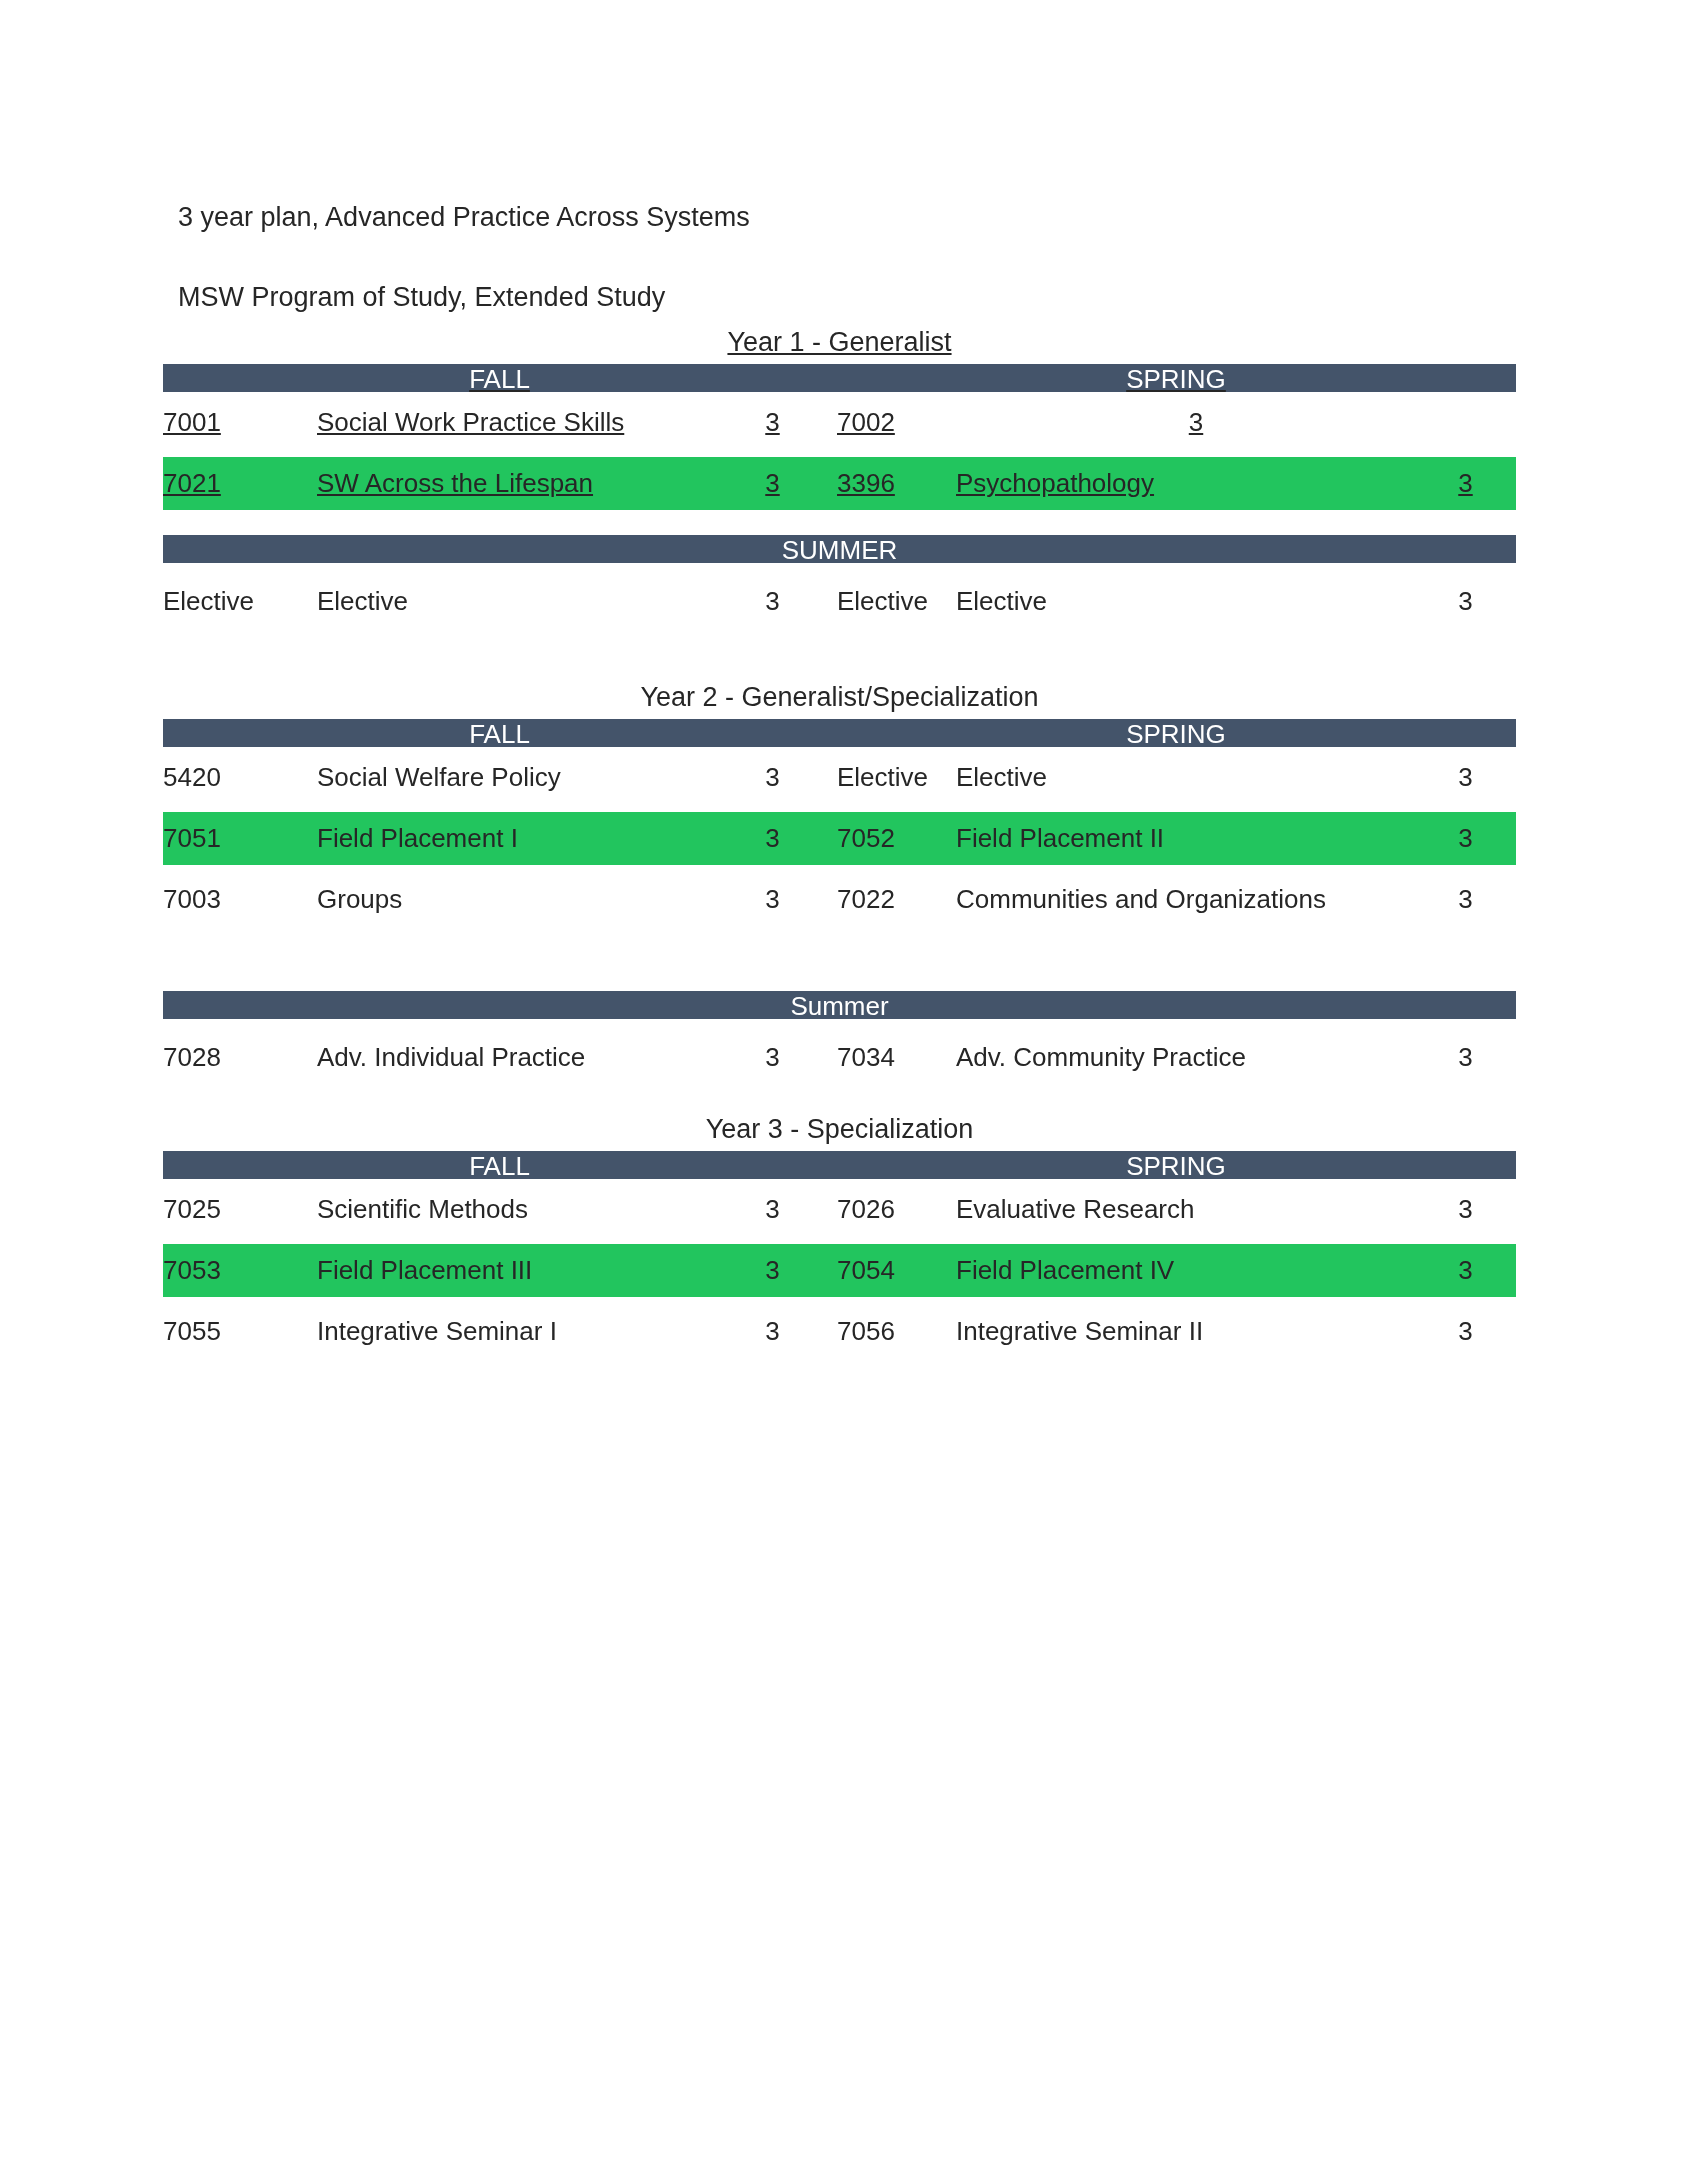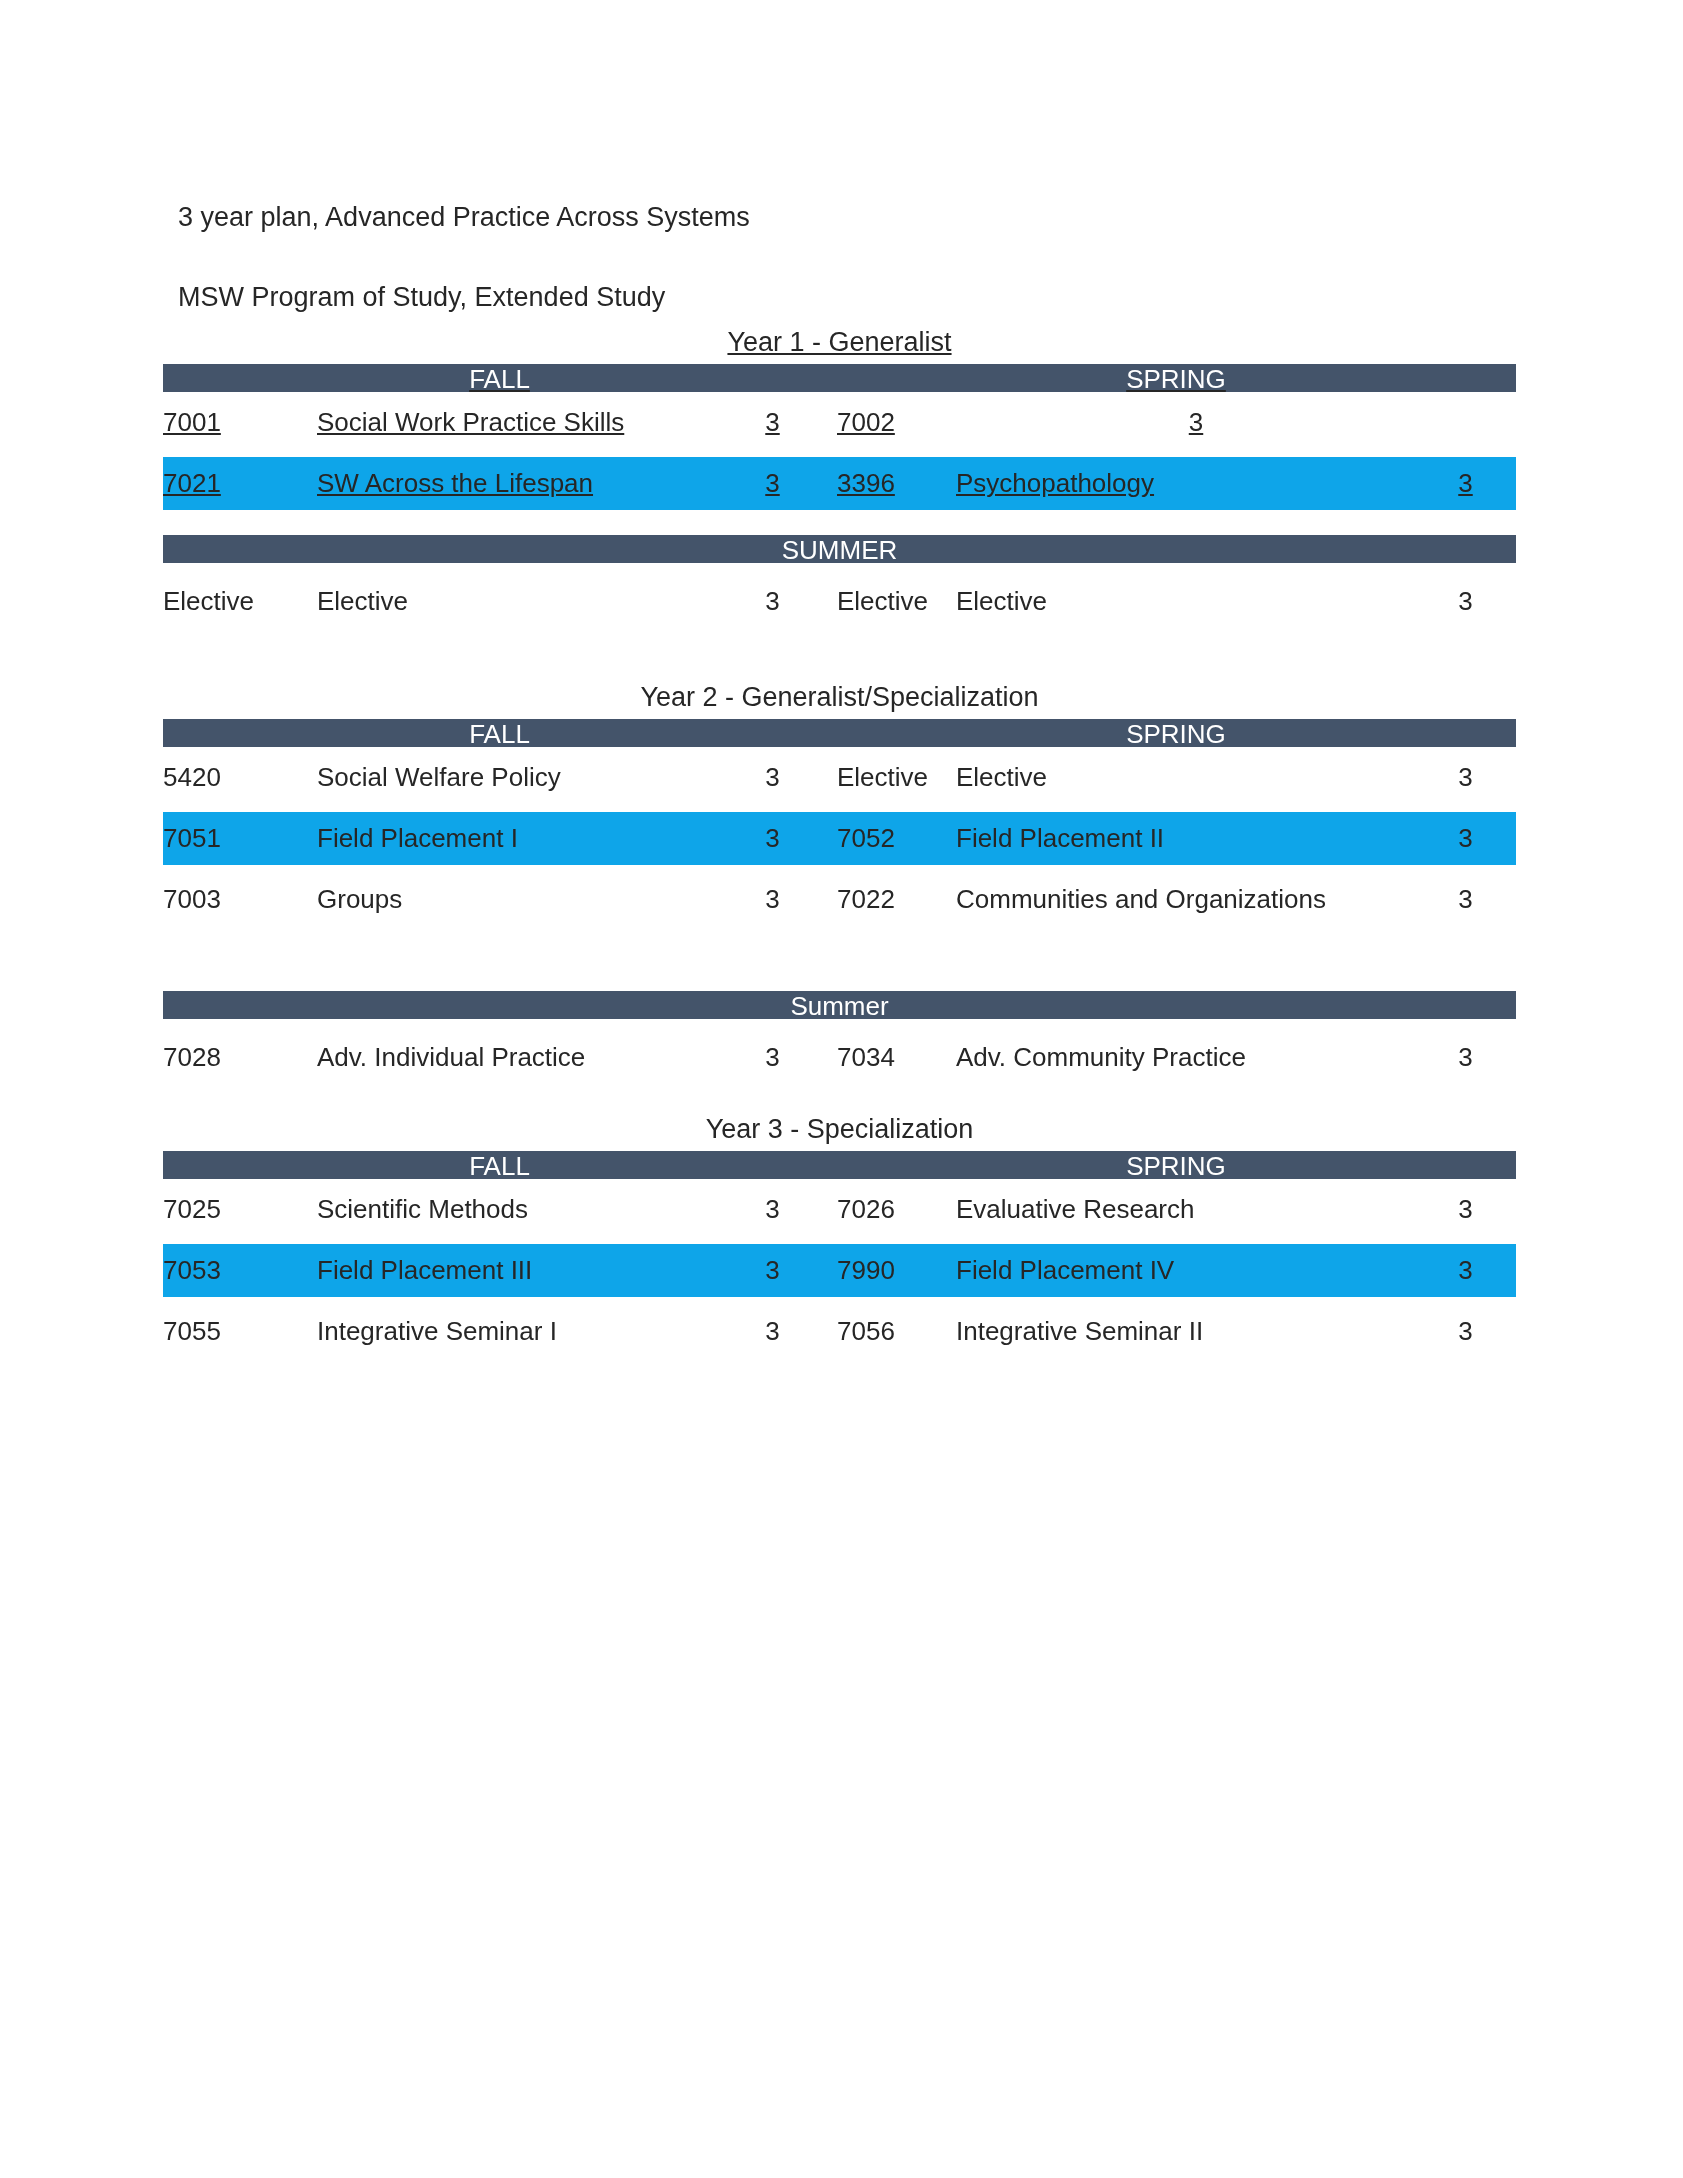--- a/index.html
+++ b/index.html
@@ -50,21 +50,21 @@
 
   .rows { width: 1353px; }
   .row {
     display: grid;
     grid-template-columns: 139px 441px 59px 35px 119px 480px 59px 1fr;
     align-items: center;
     height: 61px;
     font-size: 26px;
   }
   .row.shaded {
-    background: #0ea5e9;
+    background: #22c55e;
     background-clip: content-box;
     padding: 4px 0;
     box-sizing: border-box;
   }
   .summer-row-gap { margin-top: 8px; }
   .cell-num  { text-align: left; white-space: nowrap; }
   .cell-name { white-space: nowrap; }
   .cell-name.left-name { padding-left: 15px; }
   .cell-cred { text-align: center; }
 </style>
@@ -193,21 +193,21 @@
     <span class="cell-num">7026</span>
     <span class="cell-name">Evaluative Research</span>
     <span class="cell-cred">3</span>
     <span></span>
   </div>
         <div class="row shaded">
     <span class="cell-num">7053</span>
     <span class="cell-name left-name">Field Placement III</span>
     <span class="cell-cred">3</span>
     <span></span>
-    <span class="cell-num">7990</span>
+    <span class="cell-num">7054</span>
     <span class="cell-name">Field Placement IV</span>
     <span class="cell-cred">3</span>
     <span></span>
   </div>
         <div class="row">
     <span class="cell-num">7055</span>
     <span class="cell-name left-name">Integrative Seminar I</span>
     <span class="cell-cred">3</span>
     <span></span>
     <span class="cell-num">7056</span>

